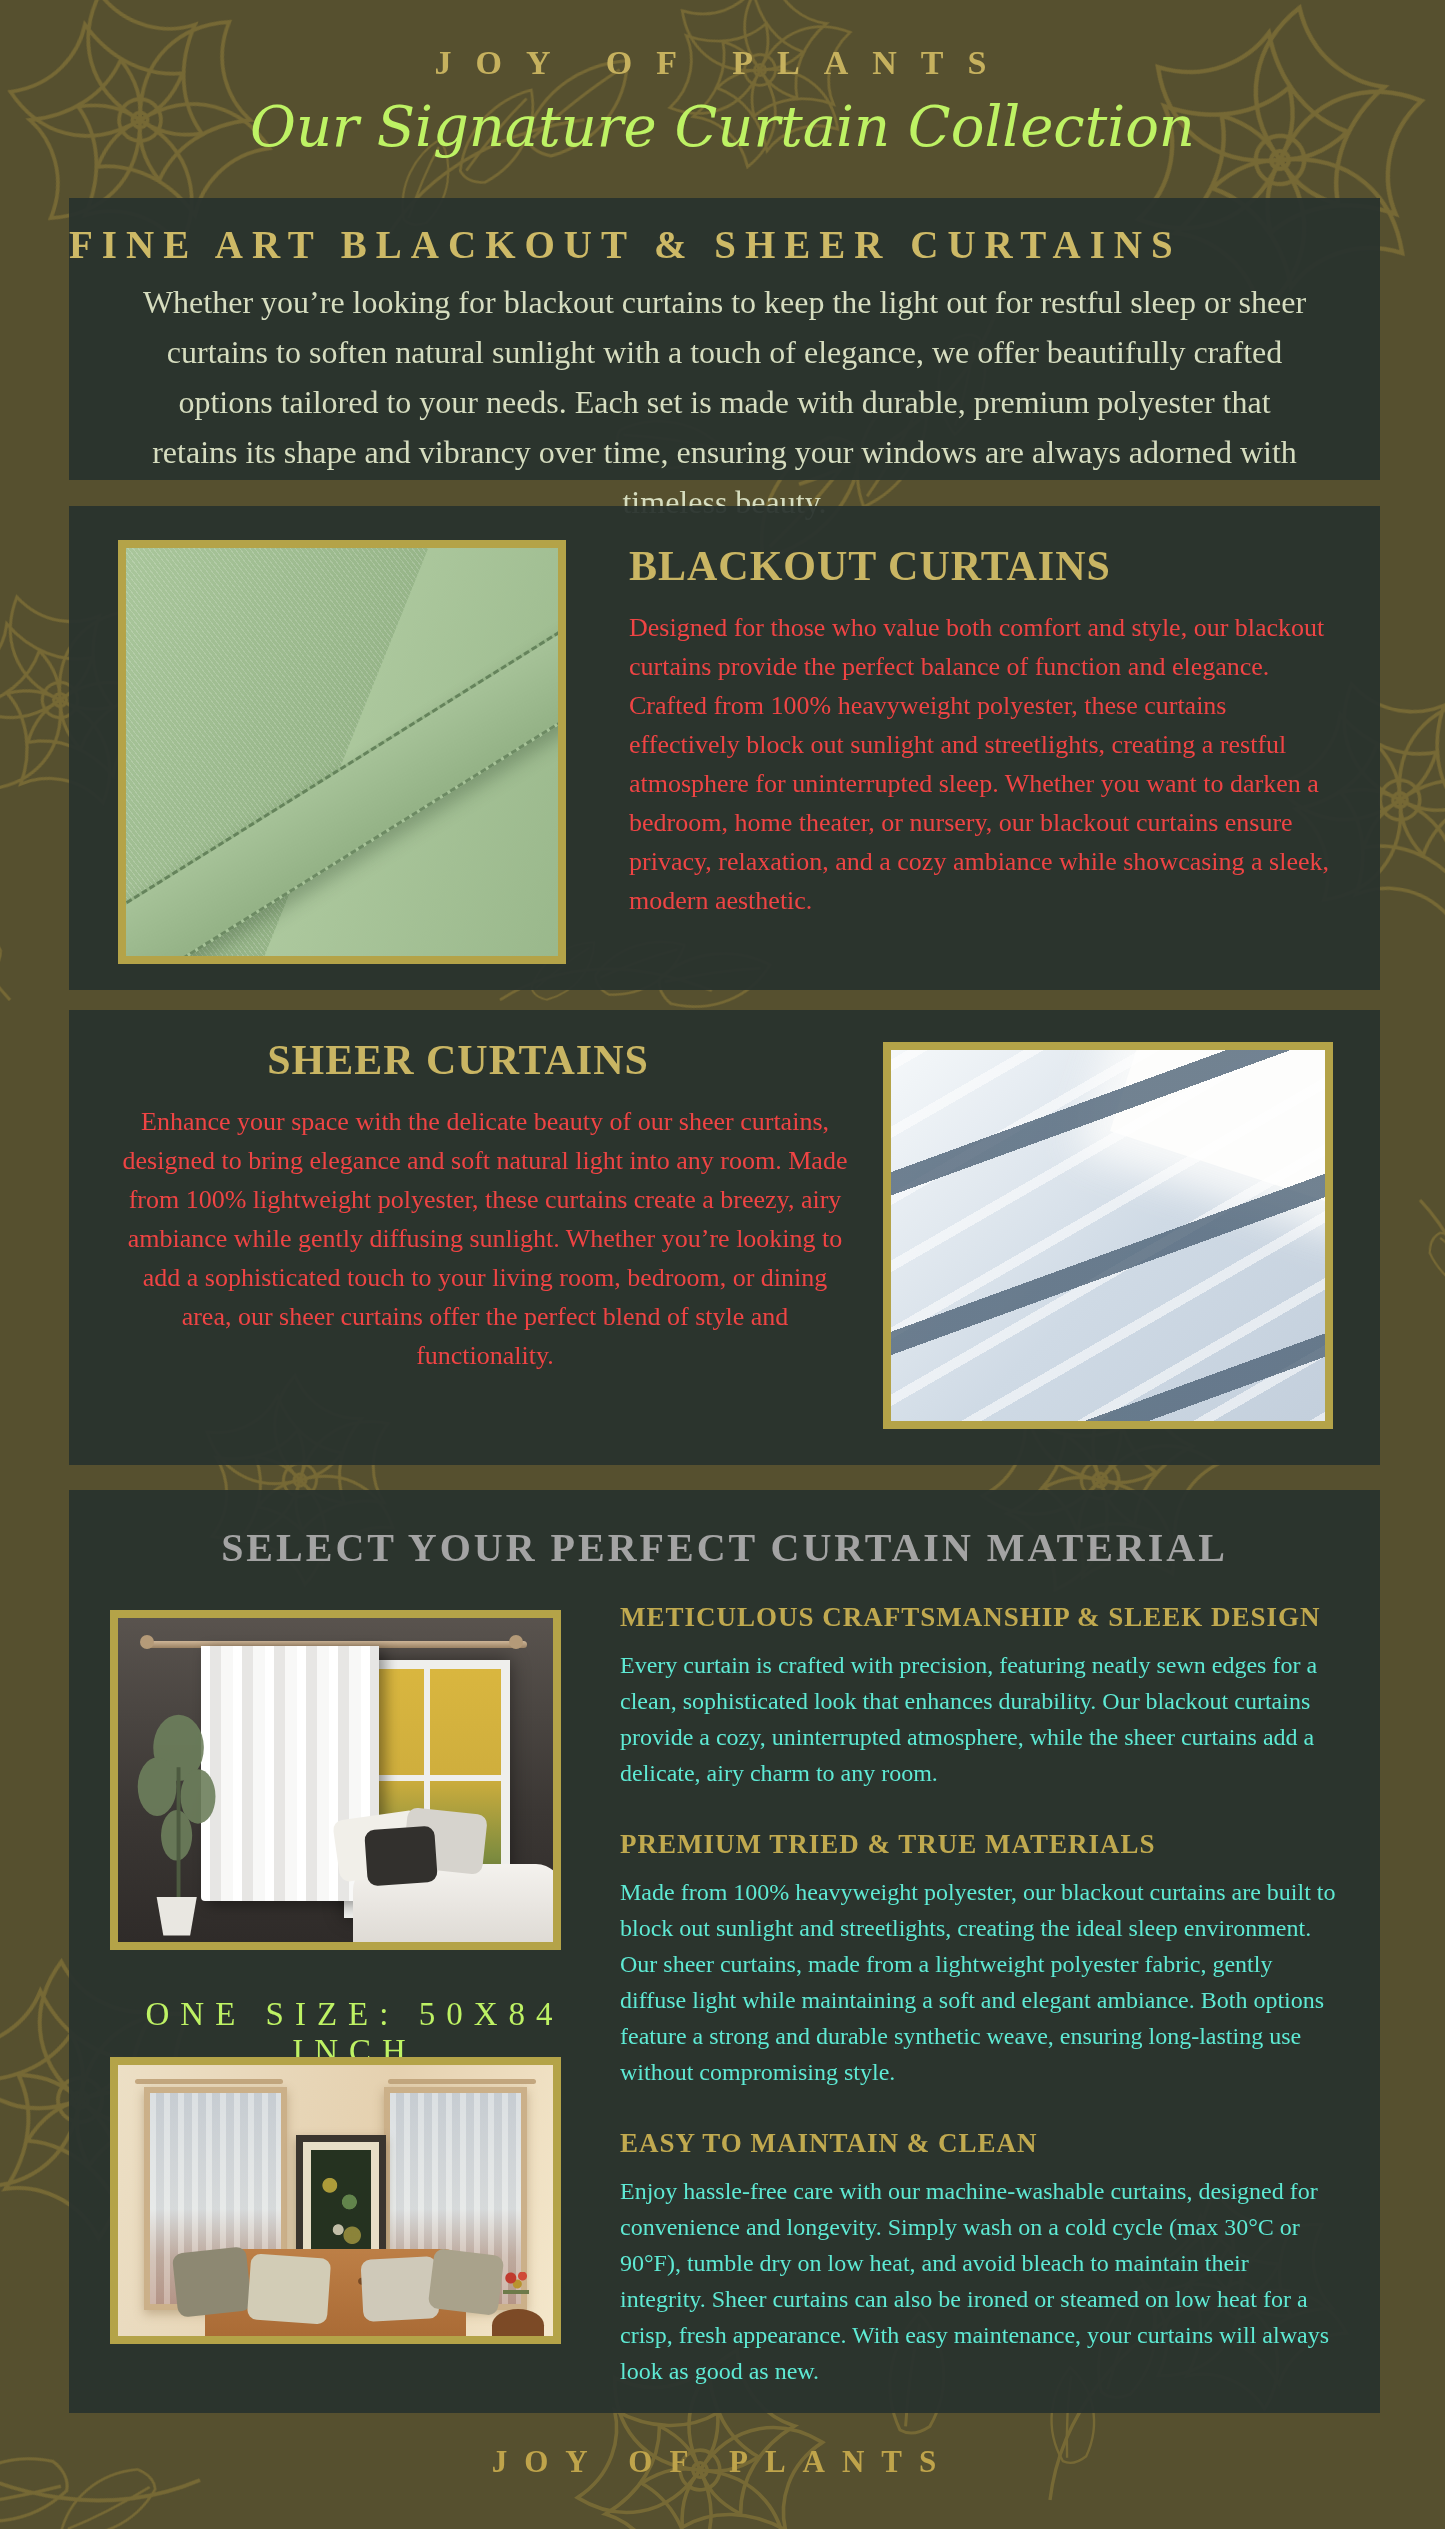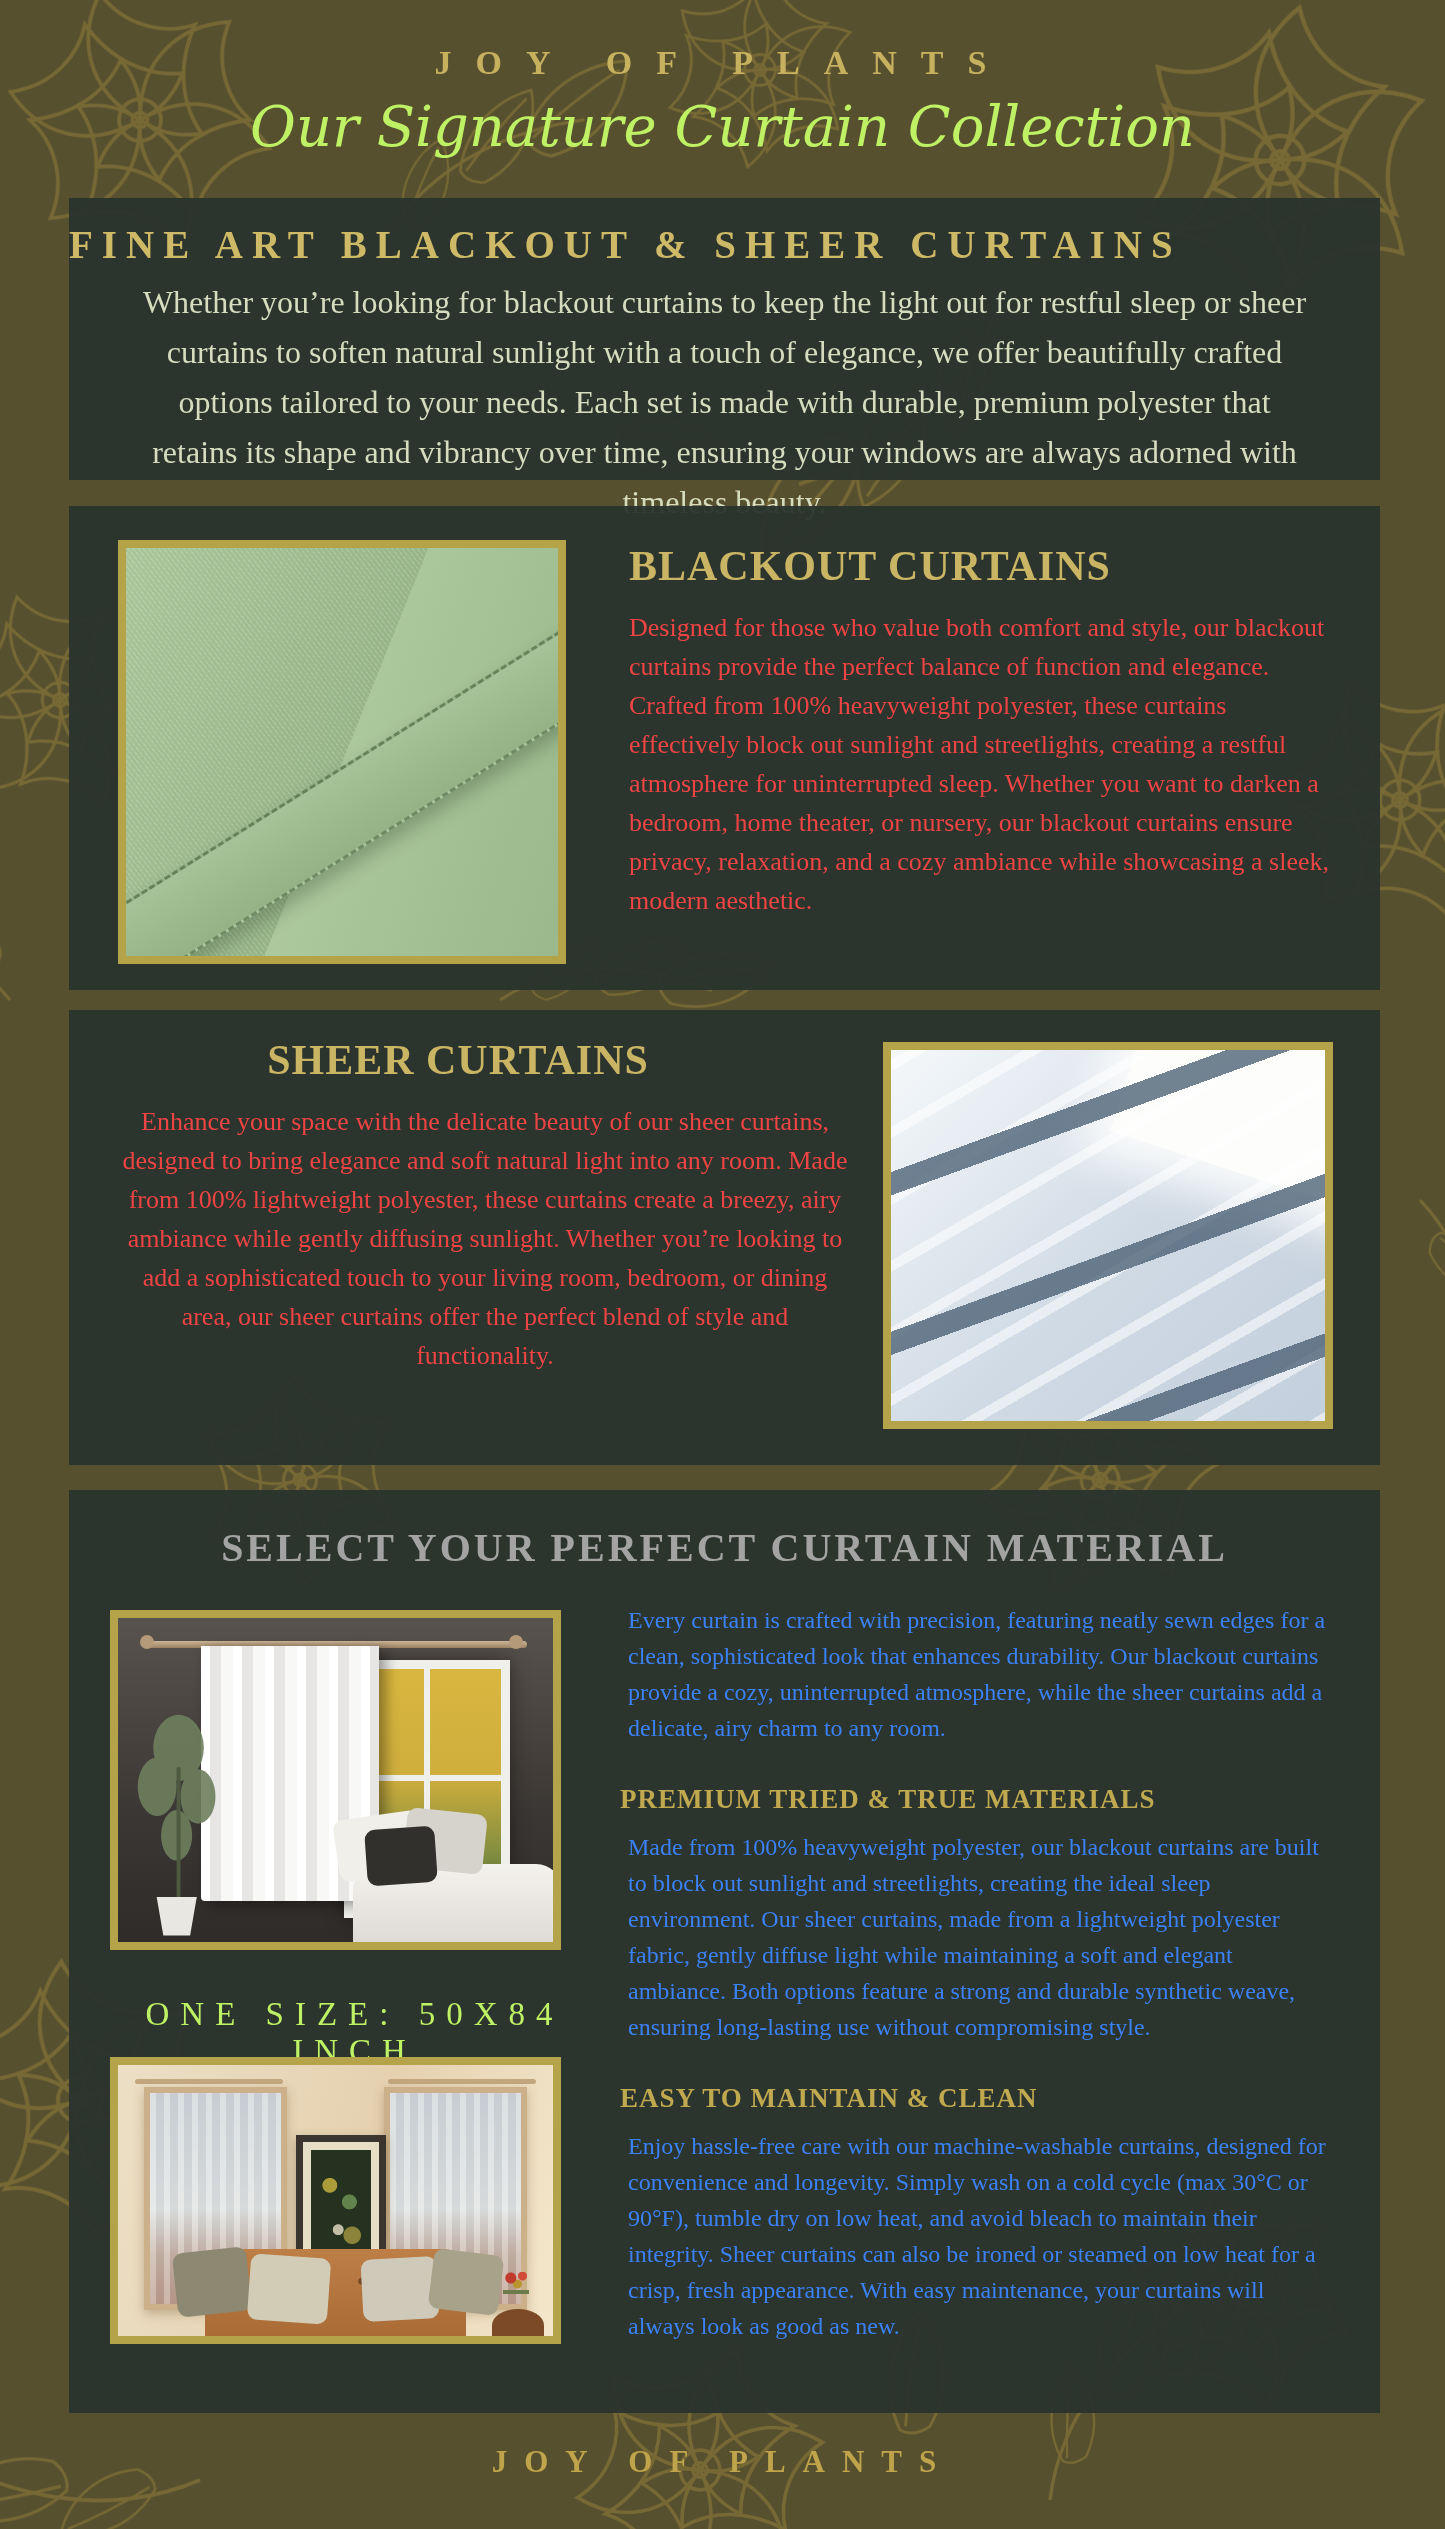--- a/index.html
+++ b/index.html
@@ -100,21 +100,21 @@
   .r2-p3{left:56%;bottom:6%;width:76px;height:62px;background:#cfc9b9;transform:rotate(-3deg);}
   .r2-p4{left:72%;bottom:9%;width:70px;height:60px;background:#a9a28b;transform:rotate(7deg);}
   .r2-table{position:absolute;right:2%;bottom:0;width:12%;height:10%;background:#7c4a26;border-radius:50% 50% 0 0/60% 60% 0 0;}
   .r2-flowers{position:absolute;right:5.5%;bottom:9%;width:26px;height:40px;background:
       radial-gradient(circle at 30% 15%,#c03a2e 0 5px,rgba(0,0,0,0) 6px),
       radial-gradient(circle at 75% 10%,#d04a38 0 4px,rgba(0,0,0,0) 5px),
       radial-gradient(circle at 55% 30%,#b8932e 0 4px,rgba(0,0,0,0) 5px),
       linear-gradient(rgba(0,0,0,0) 45%,#6d7a4a 45% 55%,rgba(0,0,0,0) 55%);}
   .features{position:absolute;left:551px;top:112px;width:716px;}
   .features h3{margin:0 0 14px;color:#c0a94f;font-size:27px;font-weight:bold;letter-spacing:1px;}
-  .features p{margin:0 8px 38px;color:#3b82f6;font-size:24px;line-height:36px;}
+  .features p{margin:0 0 38px;color:#5eead4;font-size:24px;line-height:36px;}
   
   .footer-brand{position:absolute;top:2444px;left:0;width:100%;text-align:center;z-index:1;
                 color:#bfa44b;font-size:31px;letter-spacing:17px;font-weight:bold;}
 </style>
 </head>
 <body>
 
 <div class="page">
 
   <svg class="floral" width="1445" height="2529" viewBox="0 0 1445 2529">
@@ -242,20 +242,21 @@
       </div>
       <div class="pillow r2-p1"></div>
       <div class="pillow r2-p2"></div>
       <div class="pillow r2-p3"></div>
       <div class="pillow r2-p4"></div>
       <div class="r2-table"></div>
       <div class="r2-flowers"></div>
     </div>
 
     <div class="features">
+      <h3>METICULOUS CRAFTSMANSHIP &amp; SLEEK DESIGN</h3>
       <p>Every curtain is crafted with precision, featuring neatly sewn edges for a clean, sophisticated look that enhances durability. Our blackout curtains provide a cozy, uninterrupted atmosphere, while the sheer curtains add a delicate, airy charm to any room.</p>
       <h3>PREMIUM TRIED &amp; TRUE MATERIALS</h3>
       <p>Made from 100% heavyweight polyester, our blackout curtains are built to block out sunlight and streetlights, creating the ideal sleep environment. Our sheer curtains, made from a lightweight polyester fabric, gently diffuse light while maintaining a soft and elegant ambiance. Both options feature a strong and durable synthetic weave, ensuring long-lasting use without compromising style.</p>
       <h3>EASY TO MAINTAIN &amp; CLEAN</h3>
       <p>Enjoy hassle-free care with our machine-washable curtains, designed for convenience and longevity. Simply wash on a cold cycle (max 30°C or 90°F), tumble dry on low heat, and avoid bleach to maintain their integrity. Sheer curtains can also be ironed or steamed on low heat for a crisp, fresh appearance. With easy maintenance, your curtains will always look as good as new.</p>
     </div>
   </section>
 
   <div class="footer-brand">JOY OF PLANTS</div>
 </div>

